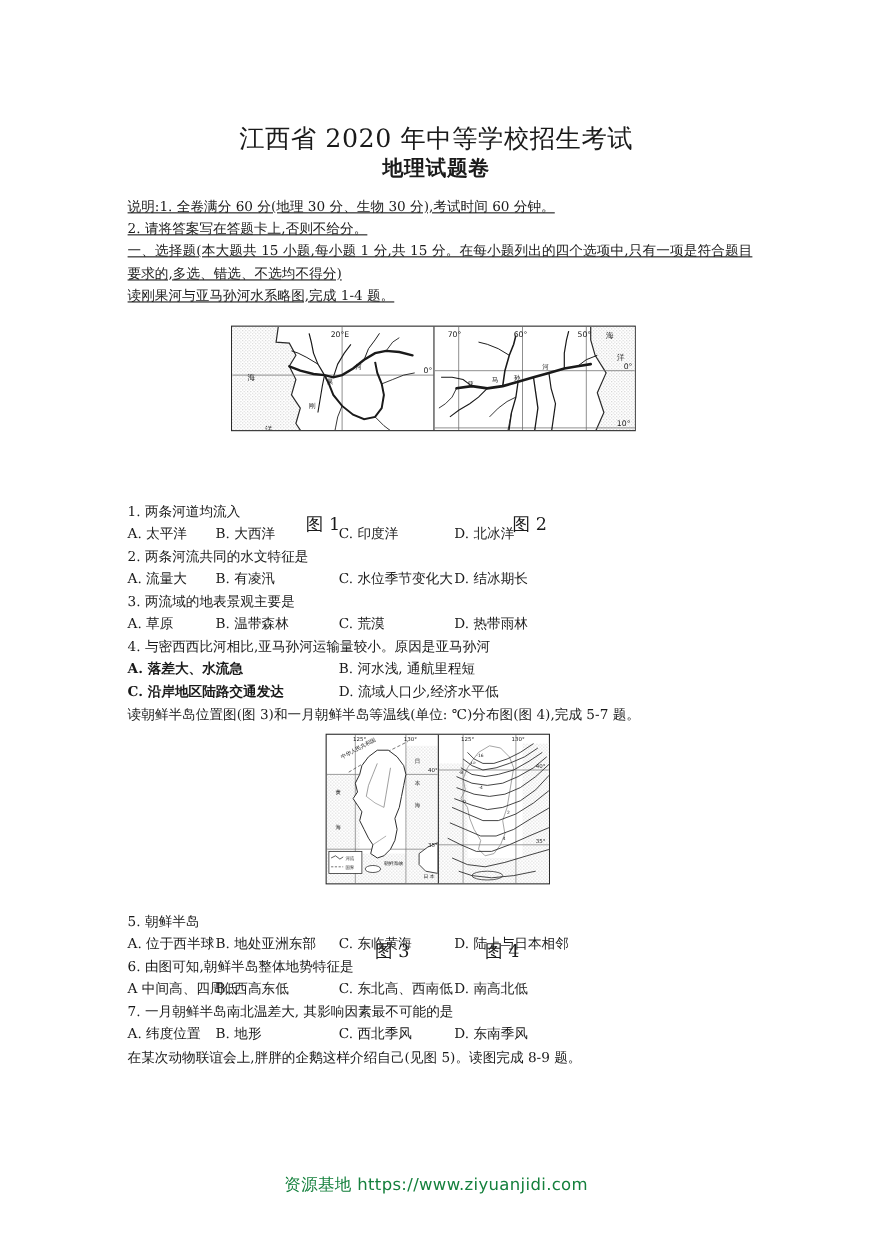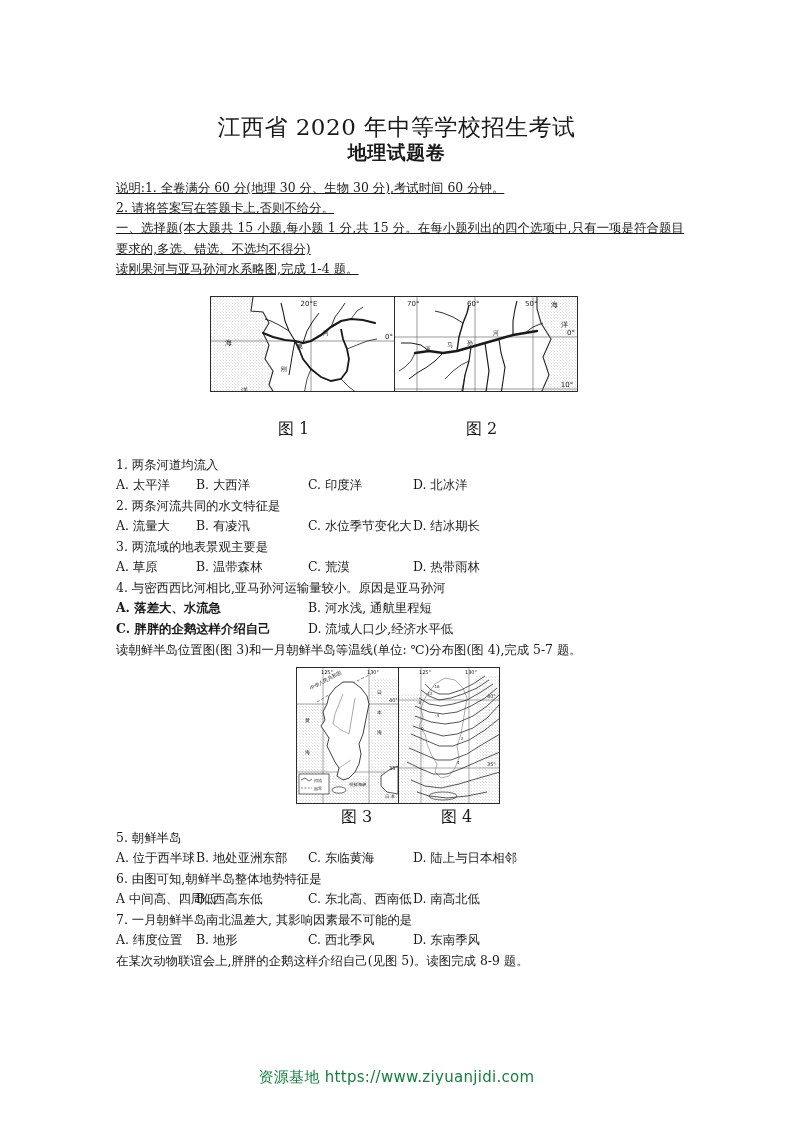--- a/index.html
+++ b/index.html
@@ -110,20 +110,21 @@
     position: relative;
     overflow: hidden;
     flex: 1 1 0;
   }
   .figpanel + .figpanel {
     border-left: 1px solid #2b2b2b;
   }
   .figcap {
     position: absolute;
     white-space: nowrap;
+    margin-top: 48px;
   }
   .figcap.f1 { left: 278px; top: 419px; }
   .figcap.f2 { left: 466px; top: 419px; }
   .figcap.f3 { left: 341px; top: 807px; }
   .figcap.f4 { left: 441px; top: 807px; }
 
   
   .footer {
     position: absolute;
     left: 0; right: 0;
@@ -267,21 +268,21 @@
     </div>
   </div>
 
   <div class="qblock" id="q4" style="top:578px">
     <p class="qstem">4. 与密西西比河相比,亚马孙河运输量较小。原因是亚马孙河</p>
     <div class="qopts">
       <span class="opt h1">A. 落差大、水流急</span>
       <span class="opt h2">B. 河水浅, 通航里程短</span>
     </div>
     <div class="qopts">
-      <span class="opt h1">C. 胖胖的企鹅这样介绍自己</span>
+      <span class="opt h1">C. 沿岸地区陆路交通发达</span>
       <span class="opt h2">D. 流域人口少,经济水平低</span>
     </div>
   </div>
 
   <div class="qblock" id="p2" style="top:640px">
     <p class="qstem">读朝鲜半岛位置图(图 3)和一月朝鲜半岛等温线(单位: ℃)分布图(图 4),完成 5-7 题。</p>
   </div>
 
   <div class="figgroup fg2">
     <div class="figpanel">

